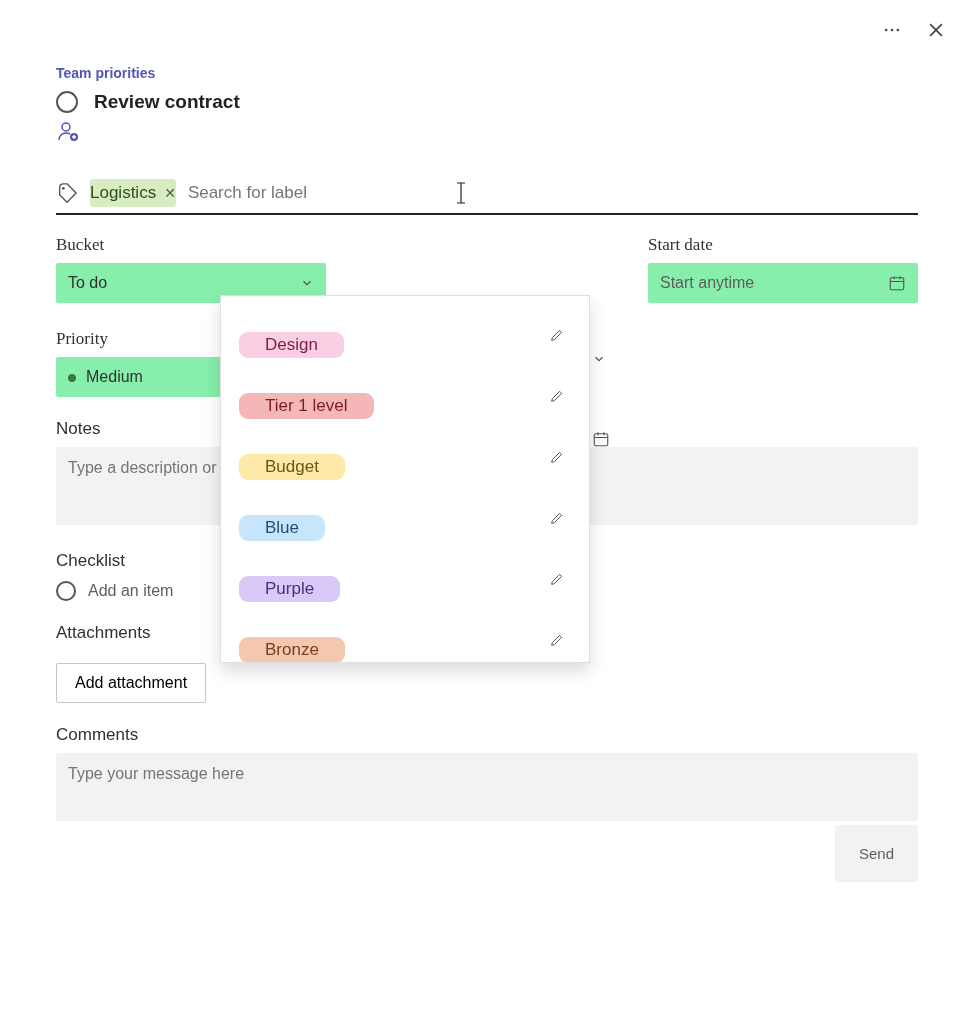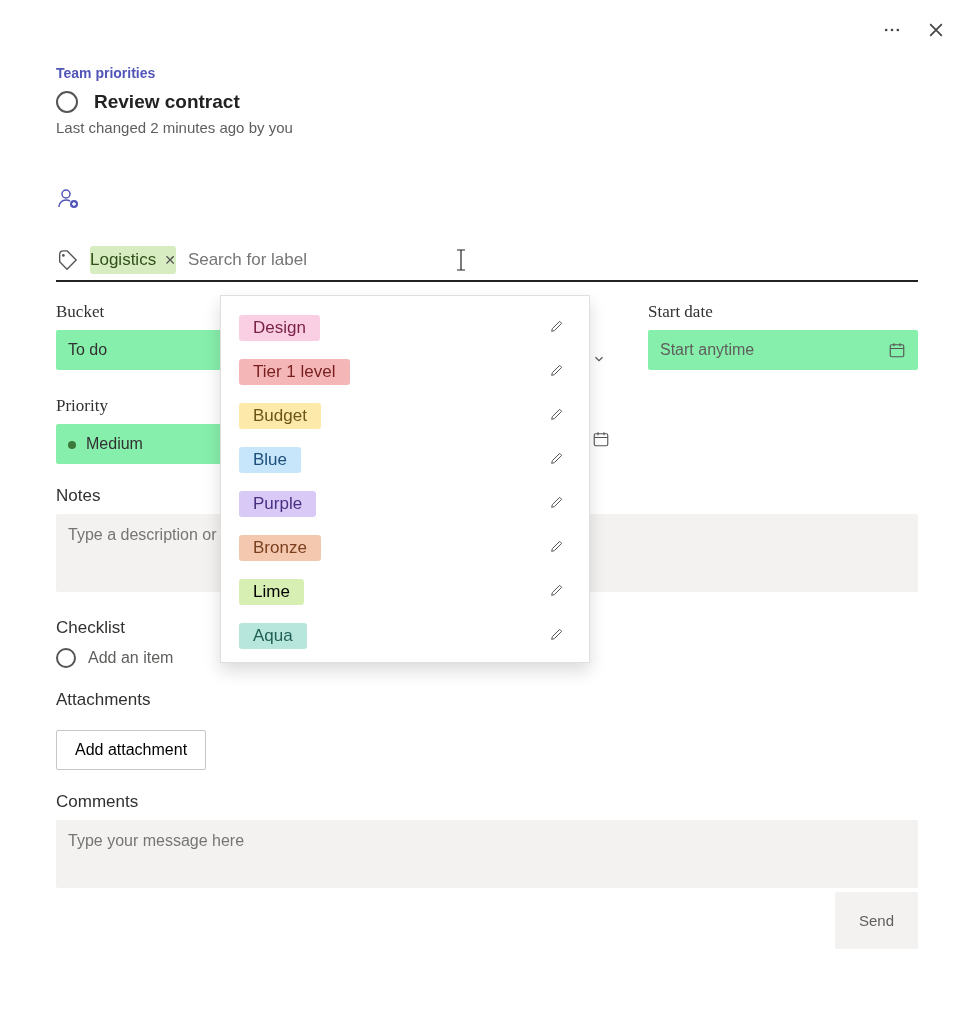--- a/index.html
+++ b/index.html
@@ -22,21 +22,21 @@
 
 .label-row { display: flex; align-items: center; gap: 12px; border-bottom: 2px solid #222; padding-bottom: 6px; position: relative; }
 .tag-icon { width: 22px; height: 22px; flex-shrink: 0; }
 .chip { display: inline-flex; align-items: center; gap: 8px; padding: 4px 0; border-radius: 3px; font-size: 17px; }
 .chip-remove { cursor: pointer; font-size: 14px; color: #555; }
 .label-input { border: none; outline: none; font-size: 17px; flex: 1; color: #605e5c; background: transparent; }
 
 .dropdown { position: absolute; top: 295px; left: 220px; width: 370px; max-height: 368px; background: #fff; border: 1px solid #e1dfdd; box-shadow: 0 8px 16px rgba(0,0,0,0.14); z-index: 100; overflow: hidden; }
 .dropdown-scroll { overflow-y: auto; height: 368px; padding: 10px 6px 10px 12px; }
 .dropdown-item { display: flex; align-items: center; justify-content: space-between; padding: 9px 6px; cursor: pointer; }
-.label-pill { display: inline-block; padding: 3px 14px; border-radius: 3px; font-size: 17px; }
+.label-pill { display: inline-block; padding: 3px 26px; border-radius: 9px; font-size: 17px; margin-top: 17px; }
 .edit-icon { width: 16px; height: 16px; color: #555; cursor: pointer; margin-right: 12px; }
 
 .dropdown-scroll::-webkit-scrollbar { width: 16px; }
 .dropdown-scroll::-webkit-scrollbar-track { background: #f3f3f3; }
 .dropdown-scroll::-webkit-scrollbar-thumb { background: #c8c8c8; }
 .dropdown-scroll::-webkit-scrollbar-button { height: 16px; background: #f3f3f3; }
 
 .fields { display: grid; grid-template-columns: 1fr 1fr 1fr; gap: 26px; margin-top: 20px; }
 .field-label { font-size: 17px; color: #323130; margin-bottom: 8px; display: block; font-family: Liberation Serif, serif; }
 .field-box { background: #86efac; padding: 10px 12px; font-size: 16px; color: #323130; display: flex; align-items: center; justify-content: space-between; cursor: pointer; border-radius: 2px; min-height: 40px; }
@@ -78,21 +78,20 @@
   </span>
 </div>
 
 <div class="content">
   <a class="breadcrumb">Team priorities</a>
 
   <div class="title-row">
     <span class="radio"></span>
     <span class="title">Review contract</span>
   </div>
-  <div class="meta">Last changed 2 minutes ago by you</div>
 
   <span class="assign-icon">
     <svg width="24" height="24" viewBox="0 0 24 24">
         <circle cx="10" cy="8" r="4" fill="none" stroke="#5155b8" stroke-width="1.5"></circle>
         <path d="M3 21c0-4 3-7 7-7 1.5 0 3 .4 4 1.2" fill="none" stroke="#5155b8" stroke-width="1.5"></path>
         <circle cx="18" cy="18" r="4" fill="#5155b8"></circle>
         <path d="M18 16v4M16 18h4" stroke="#fff" stroke-width="1.4"></path>
       </svg>
   </span>
 

